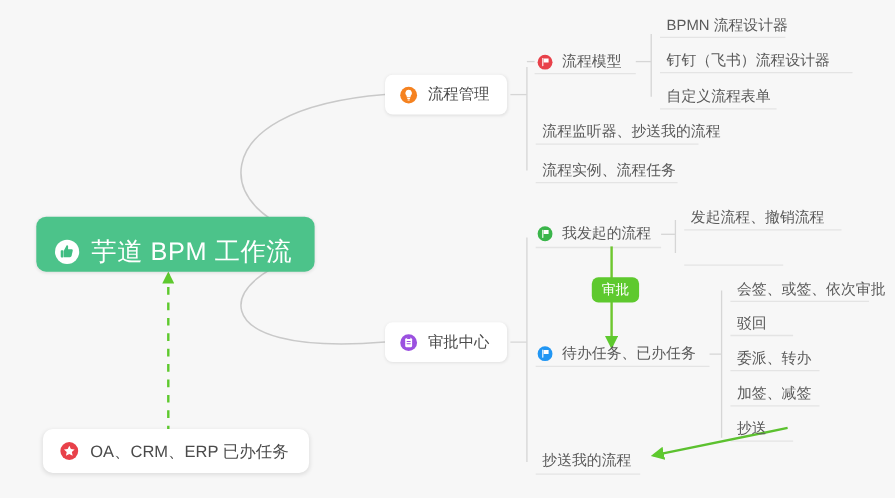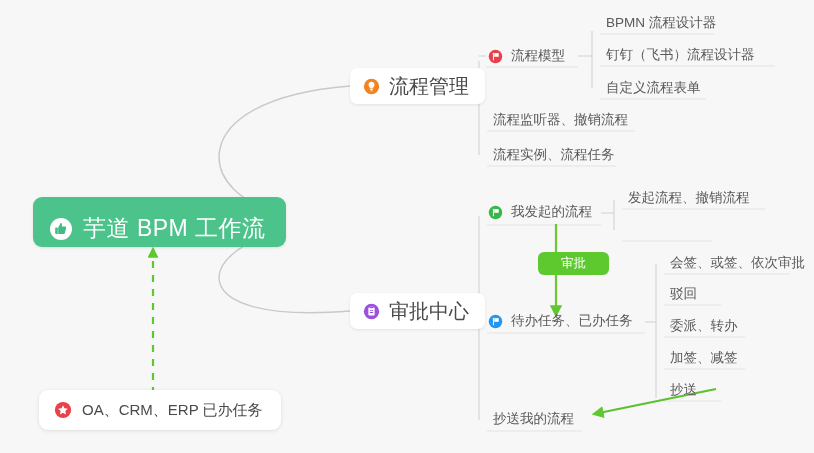--- a/index.html
+++ b/index.html
@@ -54,21 +54,21 @@
   
   .card-node {
     background: #ffffff;
     border-radius: 7px;
     padding: 0 16px 0 13px;
     height: 36px;
     box-shadow: 0 1px 3px rgba(0,0,0,0.09);
   }
   .card-label {
     color: #4a4a4a;
-    font-size: 20px;
+    font-size: 14px;
     margin-left: 9px;
   }
 
   
   .callout-node {
     background: #ffffff;
     border-radius: 9px;
     padding: 0 18px 0 15px;
     height: 40px;
     box-shadow: 0 1px 4px rgba(0,0,0,0.10);
@@ -101,21 +101,21 @@
   }
   .icon svg { display: block; }
 
   
   .anno-badge {
     position: absolute;
     background: #5ec92e;
     border-radius: 6px;
     color: #ffffff;
     font-size: 12.5px;
-    padding: 5px 23px;
+    padding: 5px 9px;
     line-height: 1;
     white-space: nowrap;
     text-align: right;
   }
 </style>
 </head>
 <body>
 
 <div id="canvas">
 
@@ -221,21 +221,21 @@
       <svg width="15" height="15" viewBox="0 0 20 20">
         <circle cx="10" cy="10" r="9" fill="#e8414a"></circle>
         <rect x="6.6" y="5" width="1.35" height="10" rx="0.5" fill="#ffffff"></rect>
         <path d="M8.3 5.5 L14.3 5.5 L14.3 10.4 L8.3 10.4 z" fill="#ffffff"></path>
       </svg>
     </span>
     <span class="leaf-label">流程模型</span>
   </div>
 
   <div class="node leaf-node" style="left:487px; top:107px;">
-    <span class="leaf-label">流程监听器、撤销流程</span>
+    <span class="leaf-label">流程监听器、抄送我的流程</span>
   </div>
 
   <div class="node leaf-node" style="left:487px; top:142px;">
     <span class="leaf-label">流程实例、流程任务</span>
   </div>
 
   <div class="node leaf-node" style="left:600px; top:10px;">
     <span class="leaf-label">BPMN 流程设计器</span>
   </div>
 

